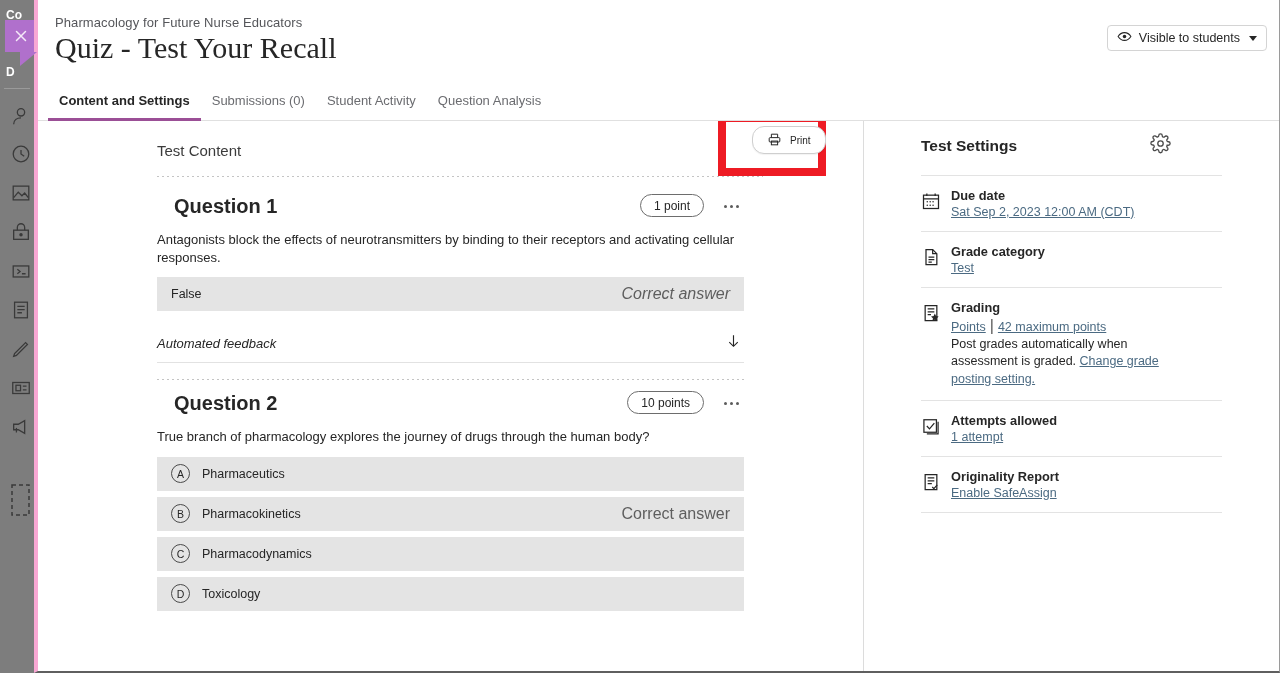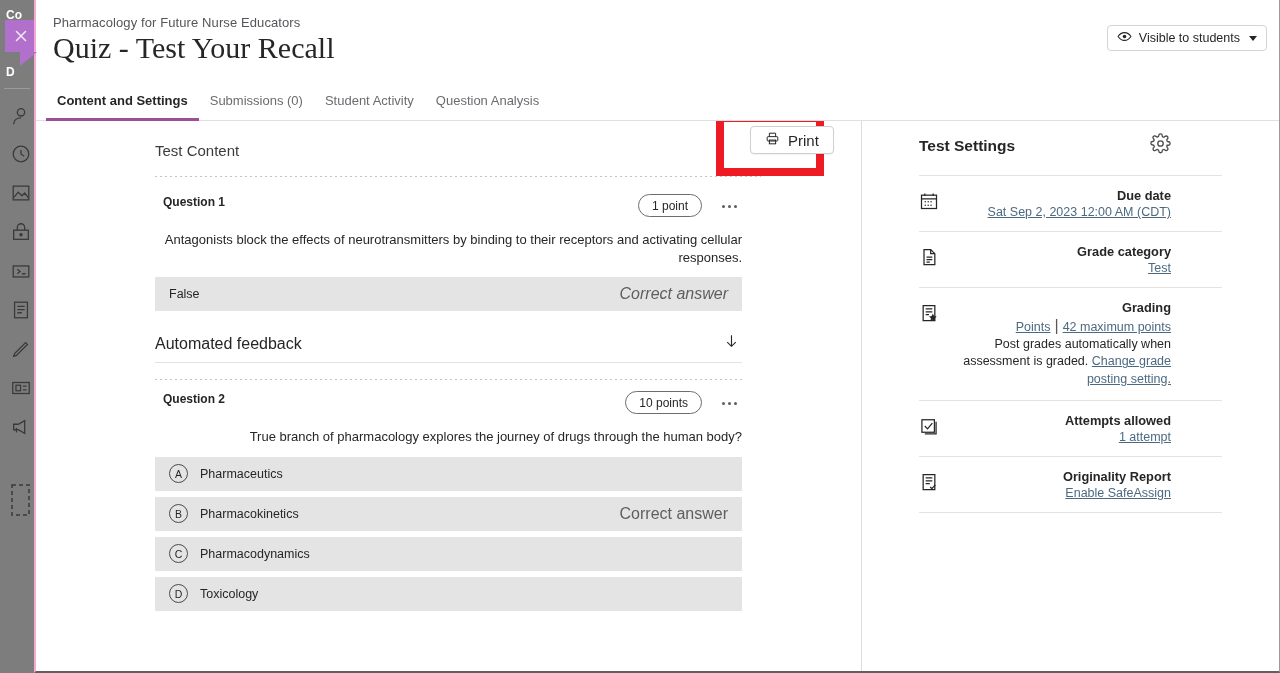--- a/index.html
+++ b/index.html
@@ -41,25 +41,24 @@
     position:absolute; left:20px; top:52px; z-index:39;
     width:0;height:0;
     border-left:17px solid #b070cc;
     border-bottom:14px solid transparent;
   }
 
   
   .panel {
     position: absolute; left: 34px; top: 0; right: 0; bottom: 0;
     background: #c4b5fd;
-    border-left: 2px solid #f9a8d4;
+    border-left: 4px solid #f9a8d4;
     border-right: 1px solid #9a9a9a;
     border-bottom: 2px solid #5f5f5f;
     overflow:hidden;
-    text-align:right;
   }
 
   
   .hdr { position:relative; height: 80px; background:#fff; }
   .hdr-crumb {
     position:absolute; left:17px; top:15px;
     font-size:13px; color:#55565a; letter-spacing:.1px;
   }
   .hdr-title {
     position:absolute; left:17px; top:31px;
@@ -108,28 +107,28 @@
     background-size: 5px 1px; background-repeat: repeat-x;
   }
   .print-wrap { position:absolute; left:714px; top:5px; }
   .print-hl {
     position:absolute; left:-34px; top:-12px; width:108px; height:62px;
     border:8px solid #ee1b24; background:#fff;
   }
   .print-btn {
     position:relative; display:flex; align-items:center; gap:8px;
     height:28px; padding:0 14px; border:1px solid #cfcfcf; background:#fff;
-    border-radius:4px; font-size:15px; color:#262626; cursor:pointer;
+    border-radius:12px; font-size:10px; color:#262626; cursor:pointer;
     box-shadow:0 1px 1px rgba(0,0,0,.05);
   }
 
   
   .q { position:relative; padding:0 119px 0 119px; }
   .q-head { position:relative; height:48px; }
-  .q-title { position:absolute; left:8px; top:12px; font-size:12px; font-weight:700; color:#262626; }
+  .q-title { position:absolute; left:17px; top:12px; font-size:20px; font-weight:700; color:#262626; }
   .pts {
     position:absolute; right:40px; top:11px; height:23px;
     border:1px solid #6d6d6d; border-radius:14px; padding:0 13px;
     display:flex;align-items:center; font-size:12px; color:#262626; background:#fff;
   }
   .kebab {
     position:absolute; right:0; top:14px; width:26px; height:18px;
     display:flex;align-items:center;justify-content:center; gap:3px; cursor:pointer;
   }
   .kebab i { width:3px;height:3px;border-radius:50%;background:#5c5c5c; display:block; }
@@ -144,21 +143,21 @@
     display:flex;align-items:center;justify-content:center;
     font-size:10.5px; color:#262626; margin-right:12px; flex:0 0 auto;
   }
   .opt .correct {
     position:absolute; right:14px; top:0; bottom:0; display:flex; align-items:center;
     font-size:16px; color:#5e5e5e;
   }
   .opt.tf .correct { font-style:italic; }
   .auto-fb {
     position:relative; margin-top:14px; height:38px; border-bottom:1px solid #e2e2e2;
-    display:flex; align-items:center; font-size:16px; color:#262626; cursor:pointer;
+    display:flex; align-items:center; font-size:13px; color:#262626; cursor:pointer;font-style:italic;
   }
   .auto-fb .arrow { position:absolute; right:2px; top:7px; }
   .q-sep {
     margin:0 119px; height:1px;
     background-image: linear-gradient(to right, #c4c4c4 0 2px, transparent 2px 5px);
     background-size: 5px 1px; background-repeat: repeat-x;
   }
 
   
   .ts-head { position:relative; height:54px; }

